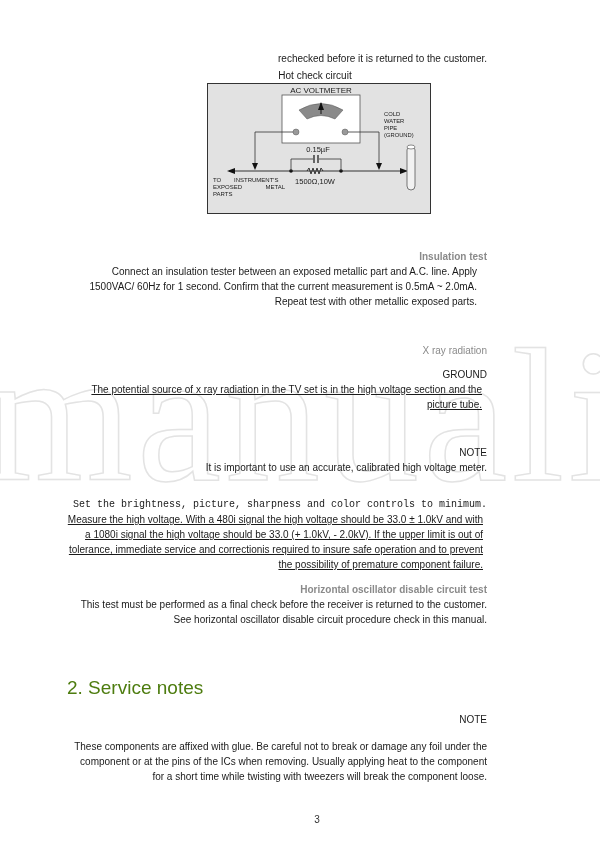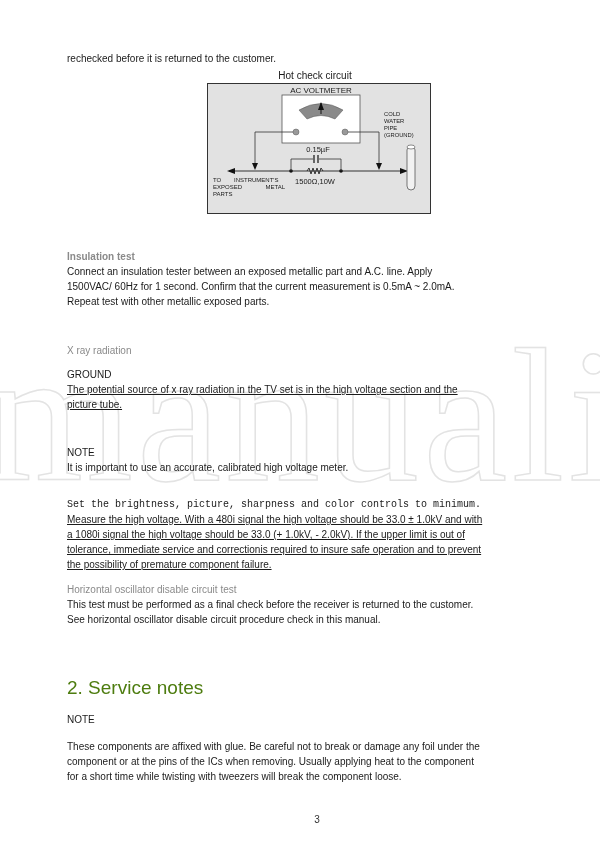--- a/index.html
+++ b/index.html
@@ -24,20 +24,21 @@
       pointer-events: none;
       z-index: 0;
     }
     .text {
       position: absolute;
       left: 67px;
       width: 420px;
       font-size: 10px;
       line-height: 15px;
       z-index: 1;
+      text-align: right;
     }
     .subhead {
       color: #8a8a8a;
     }
     .center-caption {
       position: absolute;
       left: 0;
       width: 630px;
       text-align: center;
       font-size: 10px;
@@ -136,20 +137,20 @@
 <div class="text" style="top:264px; width:410px;">Connect an insulation tester between an exposed metallic part and A.C. line. Apply 1500VAC/ 60Hz for 1 second. Confirm that the current measurement is 0.5mA ~ 2.0mA. Repeat test with other metallic exposed parts.</div>
 
 <div class="text subhead" style="top:343px;">X ray radiation</div>
 <div class="text" style="top:367px;">GROUND</div>
 <div class="text" style="top:382px; width:415px;text-decoration:underline;">The potential source of x ray radiation in the TV set is in the high voltage section and the picture tube.</div>
 <div class="text" style="top:445px;">NOTE</div>
 <div class="text" style="top:460px;">It is important to use an accurate, calibrated high voltage meter.</div>
 <div class="text" style="top:497px;font-family:Liberation Mono, monospace;">Set the brightness, picture, sharpness and color controls to minimum.</div>
 <div class="text" style="top:512px; width:416px;text-decoration:underline;">Measure the high voltage. With a 480i signal the high voltage should be 33.0 ± 1.0kV and with a 1080i signal the high voltage should be 33.0 (+ 1.0kV, - 2.0kV). If the upper limit is out of tolerance, immediate service and correctionis required to insure safe operation and to prevent the possibility of premature component failure.</div>
 
-<div class="text subhead" style="top:582px;">Horizontal oscillator disable circuit test</div>
+<div class="text subhead" style="top:582px;font-weight:bold;">Horizontal oscillator disable circuit test</div>
 <div class="text" style="top:597px; width:420px;">This test must be performed as a final check before the receiver is returned to the customer. See horizontal oscillator disable circuit procedure check in this manual.</div>
 
 <div class="h2">2. Service notes</div>
 <div class="text" style="top:712px;">NOTE</div>
 <div class="text" style="top:727px; width:420px;margin-top:12px;">These components are affixed with glue. Be careful not to break or damage any foil under the component or at the pins of the ICs when removing. Usually applying heat to the component for a short time while twisting with tweezers will break the component loose.</div>
 
 <div class="page-number">3</div>
 
 </body></html>

